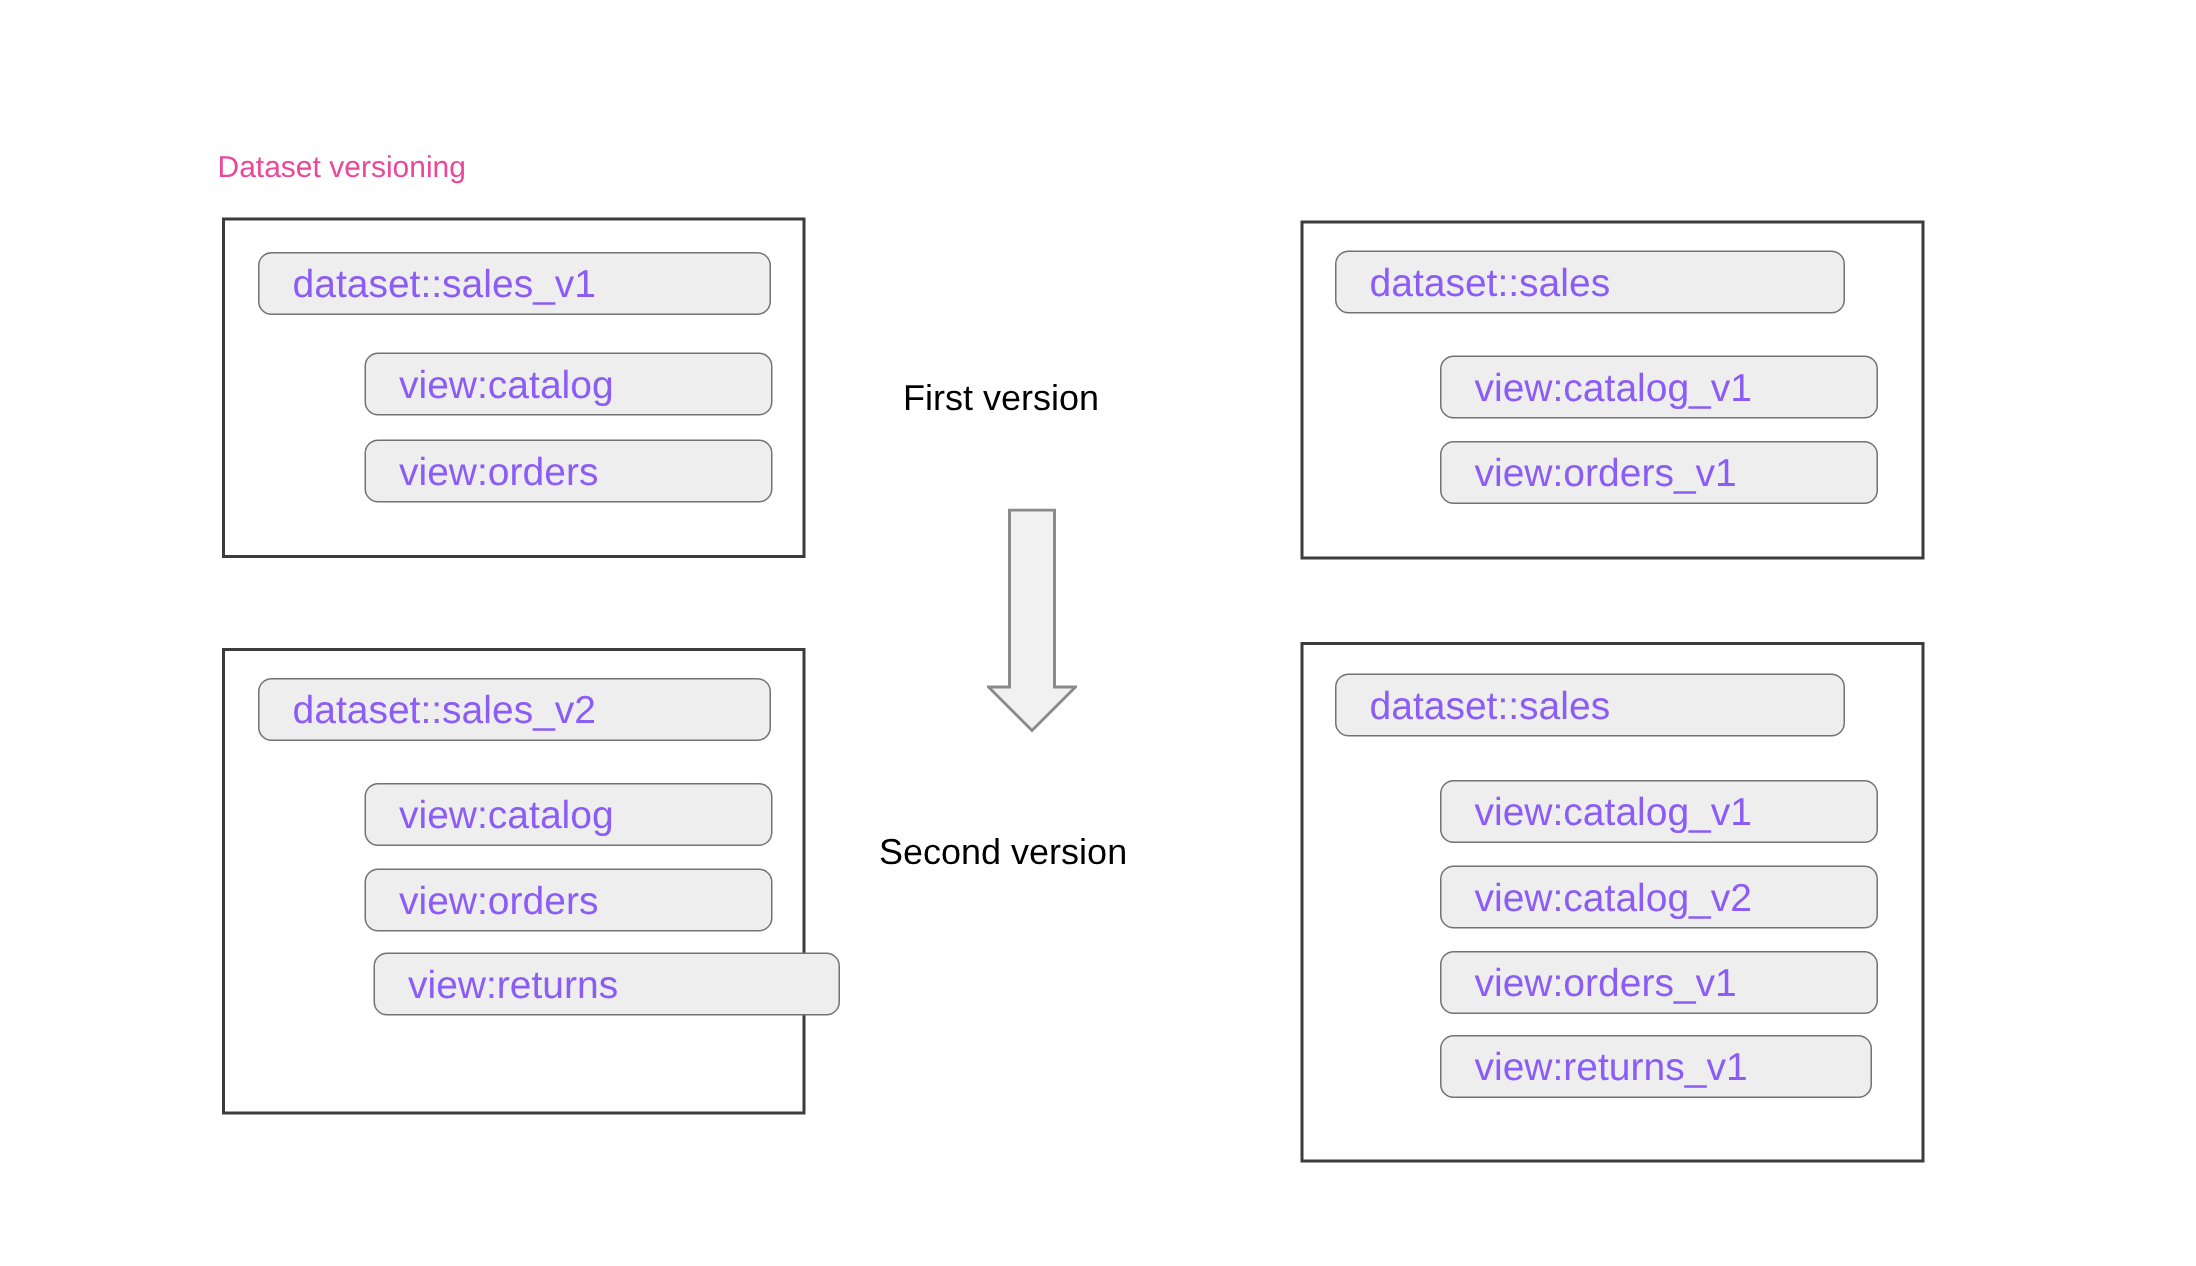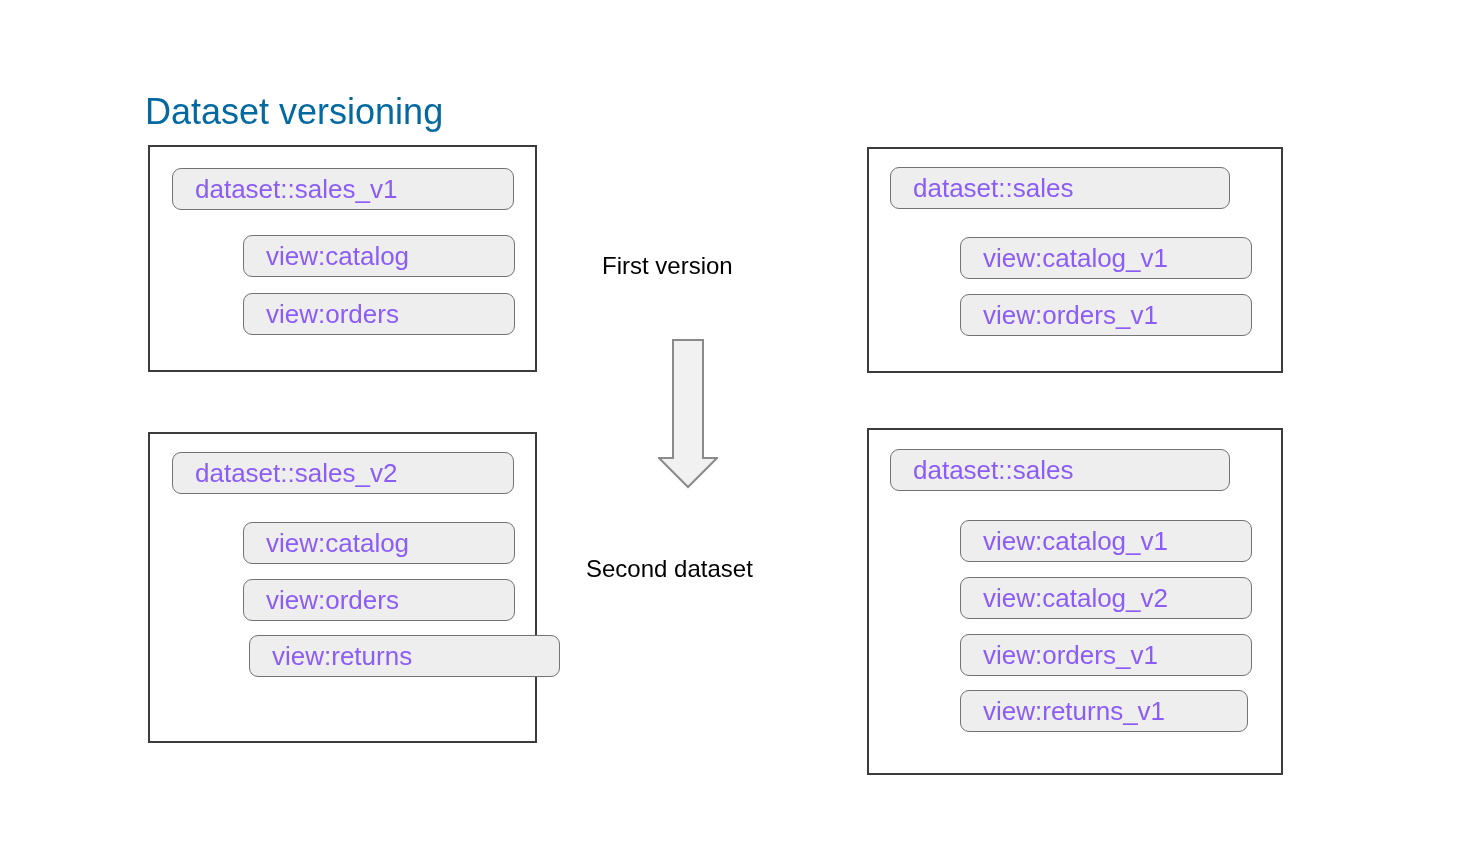--- a/index.html
+++ b/index.html
@@ -11,23 +11,23 @@
     position: relative;
     width: 1464px;
     height: 844px;
     background: #ffffff;
     font-family: "Liberation Sans", sans-serif;
     color: #000000;
     overflow: hidden;
   }
   .col-title {
     position: absolute;
-    font-size: 36px;
+    font-size: 20px;
     line-height: 32px;
-    color: #0369a1;
+    color: #ec4899;
     white-space: nowrap;
   }
   .box {
     position: absolute;
     background: #ffffff;
     border: 2px solid #3c3c3c;
     box-sizing: border-box;
   }
   .pill {
     position: absolute;
@@ -94,15 +94,15 @@
   </div>
 
   <div class="center-label" style="left:602px; top:250px;">First version</div>
 
   <div class="arrow-wrap">
     <svg width="60" height="150" viewBox="0 0 60 150" xmlns="http://www.w3.org/2000/svg">
       <polygon points="15,1 45,1 45,119 59,119 30,148 1,119 15,119" fill="#f1f1f1" stroke="#8a8a8a" stroke-width="2" stroke-linejoin="miter"></polygon>
     </svg>
   </div>
 
-  <div class="center-label" style="left:586px; top:553px;">Second dataset</div>
+  <div class="center-label" style="left:586px; top:553px;">Second version</div>
 
 </div>
 
 </body></html>

